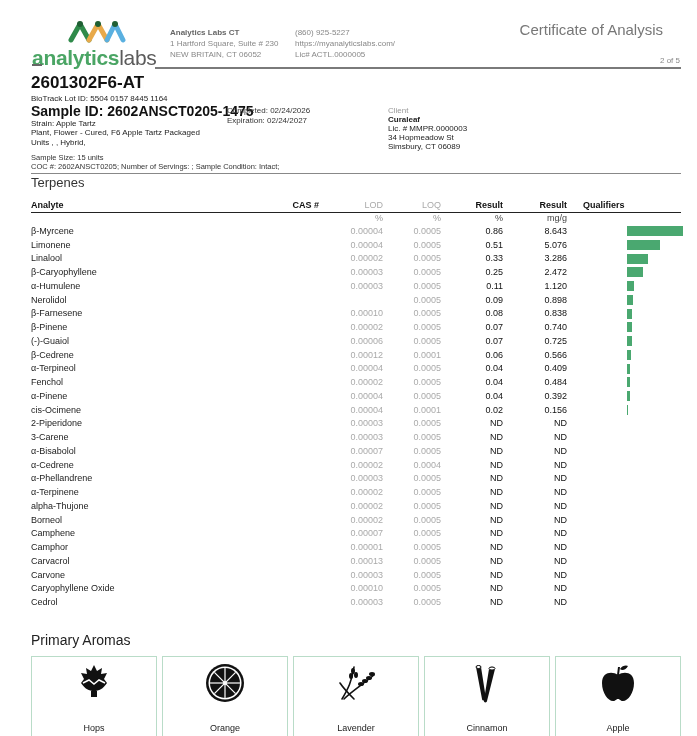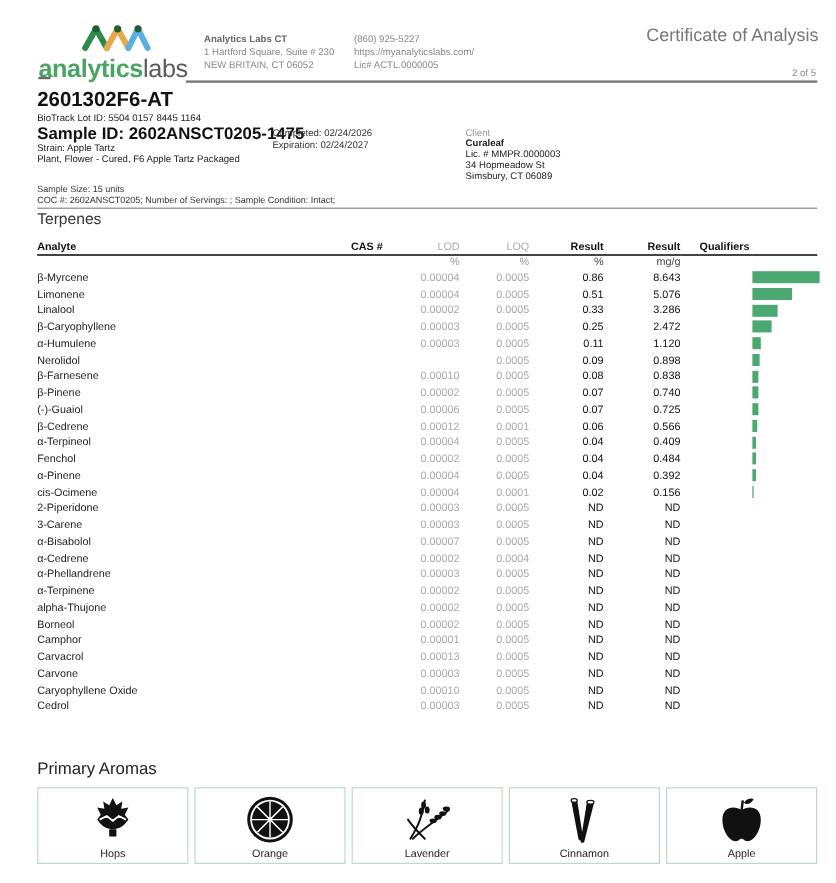--- a/index.html
+++ b/index.html
@@ -10,21 +10,21 @@
   .logo { position: absolute; left: 32px; top: 18px; width: 130px; height: 52px; }
   .logo svg { position: absolute; left: 36px; top: 0; }
   .logo-text { position: absolute; left: 0; top: 28px; font-size: 21px; font-weight: bold; letter-spacing: -0.3px; line-height: 24px; white-space: nowrap; }
   .logo-text .a1 { color: #4aa564; }
   .logo-text .a2 { color: #5b5b5b; font-weight: normal; }
   .logo-underscore { position: absolute; left: 32px; top: 64px; width: 10px; height: 2px; background: #666; }
 
   .lab-info { position: absolute; left: 170px; top: 27px; font-size: 8px; line-height: 11px; color: #888; }
   .lab-info .name { color: #666; font-weight: bold; }
   .contact-info { position: absolute; left: 295px; top: 27px; font-size: 8px; line-height: 11px; color: #888; }
-  .coa-title { position: absolute; right: 15px; top: 21px; font-size: 15px; color: #777; }
+  .coa-title { position: absolute; right: 34px; top: 21px; font-size: 15px; color: #777; }
   .page-num { position: absolute; right: 17px; top: 56px; font-size: 8px; color: #888; margin-left: 20px; }
   .header-rule { position: absolute; left: 155px; top: 67px; width: 526px; height: 2px; background: #7a7a7a; }
 
   .sample { position: absolute; left: 31px; top: 72px; }
   .sample-code { font-size: 17px; font-weight: bold; color: #111; line-height: 22px; }
   .meta-sm { font-size: 8px; line-height: 9.5px; color: #222; }
   .sample-id { font-size: 14px; font-weight: bold; color: #111; line-height: 15px; }
   .dates { position: absolute; left: 227px; top: 106px; font-size: 8px; line-height: 10px; color: #333; }
   .client { position: absolute; left: 388px; top: 106px; font-size: 8px; line-height: 9px; color: #222; }
   .client .label { color: #999; }
@@ -45,21 +45,21 @@
   .c-r1 { width: 62px; text-align: right; color: #111; }
   .c-r2 { width: 64px; text-align: right; color: #111; }
   .c-q { width: 60px; padding-left: 16px !important; }
   .c-bar { width: 54px; position: relative; }
   table.terp th.c-cas, table.terp th.c-lod, table.terp th.c-loq, table.terp th.c-r1, table.terp th.c-r2 { text-align: right; }
   .bar { position: absolute; left: 0; top: 2px; height: 10px; background: #4aa870; }
   tr.total td { font-weight: bold; border-bottom: 1.5px solid #222; }
 
   .aroma-title { position: absolute; left: 31px; top: 632px; font-size: 14px; color: #222; }
   .aromas { position: absolute; left: 31px; top: 656px; width: 650px; display: flex; gap: 5px; }
-  .aroma { width: 126px; height: 64px; border: 1.5px solid #b9dcc8; position: relative; }
+  .aroma { width: 126px; height: 81px; border: 1.5px solid #b9dcc8; position: relative; }
   .aroma svg { position: absolute; left: 50%; top: 6px; transform: translateX(-50%); }
   .aroma .lbl { position: absolute; left: 0; right: 0; bottom: 3px; text-align: center; font-size: 9px; color: #222; }
 </style>
 </head>
 <body>
 
 <div class="header">
   <div class="logo">
     <svg width="58" height="26" viewBox="0 0 58 26">
       <path d="M3 22 L12 6 L21 22" stroke="#2f8a4a" stroke-width="5" fill="none" stroke-linecap="round" stroke-linejoin="round"></path>
@@ -87,20 +87,21 @@
   <div class="page-num">2 of 5</div>
   <div class="header-rule"></div>
 </div>
 
 <div class="sample">
   <div class="sample-code">2601302F6-AT</div>
   <div class="meta-sm">BioTrack Lot ID: 5504 0157 8445 1164</div>
   <div class="sample-id">Sample ID: 2602ANSCT0205-1475</div>
   <div class="meta-sm">Strain: Apple Tartz</div>
   <div class="meta-sm">Plant, Flower - Cured, F6 Apple Tartz  Packaged</div>
+  <div class="meta-sm">Units , , Hybrid,</div>
 </div>
 <div class="dates">
   <div>Completed: 02/24/2026</div>
   <div>Expiration: 02/24/2027</div>
 </div>
 <div class="client">
   <div class="label">Client</div>
   <div class="cname">Curaleaf</div>
   <div>Lic. # MMPR.0000003</div>
   <div>34 Hopmeadow St</div>
@@ -372,20 +373,30 @@
         <td class="c-loq">0.0005</td>
         <td class="c-r1">ND</td>
         <td class="c-r2">ND</td>
         <td class="c-q"></td>
         <td class="c-bar"></td>
       </tr>
       <tr>
         <td class="c-an">Borneol</td>
         <td class="c-cas"></td>
         <td class="c-lod">0.00002</td>
+        <td class="c-loq">0.0005</td>
+        <td class="c-r1">ND</td>
+        <td class="c-r2">ND</td>
+        <td class="c-q"></td>
+        <td class="c-bar"></td>
+      </tr>
+      <tr>
+        <td class="c-an">Camphene</td>
+        <td class="c-cas"></td>
+        <td class="c-lod">0.00007</td>
         <td class="c-loq">0.0005</td>
         <td class="c-r1">ND</td>
         <td class="c-r2">ND</td>
         <td class="c-q"></td>
         <td class="c-bar"></td>
       </tr>
       <tr>
         <td class="c-an">Camphor</td>
         <td class="c-cas"></td>
         <td class="c-lod">0.00001</td>

